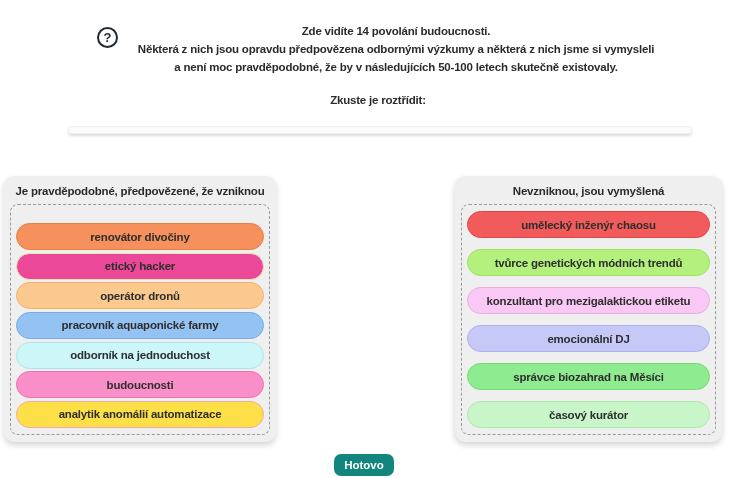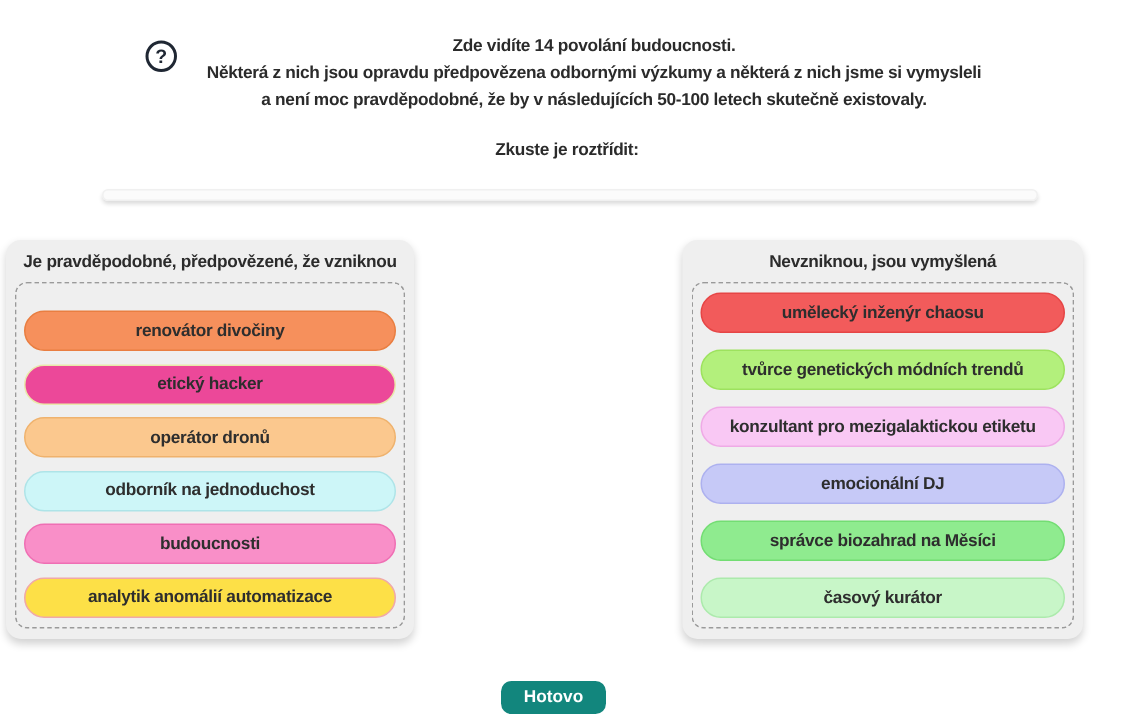--- a/index.html
+++ b/index.html
@@ -29,21 +29,21 @@
     text-align: center; font-size: 11.5px; font-weight: 700;
     letter-spacing: -0.2px; color: #2b2b2b;
   }
   .progress-track {
     position: absolute; left: 68px; top: 126px;
     width: 624px; height: 8px; border-radius: 5px;
     background: #fbfbfb;
     box-shadow: 0 2px 3px rgba(0,0,0,0.14), inset 0 0 0 1px #f0f0f0;
   }
   .panel {
-    position: absolute; top: 160px; height: 266px;
+    position: absolute; top: 176px; height: 266px;
     background: #efefef; border-radius: 10px;
     box-shadow: 0 3px 6px rgba(0,0,0,0.18);
   }
   .panel-left  { left: 4px;   width: 272px; }
   .panel-right { left: 455px; width: 267px; }
   .panel-title {
     margin-top: 9px; text-align: center;
     font-size: 11.5px; font-weight: 700;
     letter-spacing: -0.2px; color: #2b2b2b;
   }
@@ -55,21 +55,21 @@
   }
   .pill {
     height: 27px; border-radius: 14px;
     border: 1px solid transparent;
     display: flex; align-items: center; justify-content: center;
     font-size: 11.5px; font-weight: 700; letter-spacing: -0.2px;
     color: #2e2e2e; cursor: grab; user-select: none;
   }
   .done-button {
     position: absolute; left: 334px; top: 454px;
-    width: 70px; height: 22px; border: none; border-radius: 7px;
+    width: 60px; height: 22px; border: none; border-radius: 7px;
     background: #12867d; color: #ffffff;
     font-family: inherit; font-size: 11.5px; font-weight: 700;
     display: flex; align-items: center; justify-content: center;
     cursor: pointer;
   }
 </style>
 </head>
 <body>
 
 <div class="help-icon">?</div>
@@ -89,20 +89,23 @@
   <div class="dropzone">
 
   <div class="pill" style="background: rgb(246, 144, 92); border-color: rgb(233, 126, 65); margin-top: 12px;">
         <span>renovátor divočiny</span>
       </div>
       <div class="pill" style="background: #ec4899; border-color: rgb(233, 233, 170);">
         <span>etický hacker</span>
       </div>
       <div class="pill" style="background: rgb(251, 200, 142); border-color: rgb(239, 178, 109);">
         <span>operátor dronů</span>
+      </div>
+      <div class="pill" style="background: rgb(148, 194, 242); border-color: rgb(118, 171, 232);">
+        <span>pracovník aquaponické farmy</span>
       </div>
       <div class="pill" style="background: rgb(205, 246, 248); border-color: rgb(174, 228, 232);">
         <span>odborník na jednoduchost</span>
       </div>
       <div class="pill" style="background: rgb(249, 143, 200); border-color: rgb(239, 111, 180);">
         <span>budoucnosti</span>
       </div>
       <div class="pill" style="background: #fde047; border-color: rgb(240, 168, 168);">
         <span>analytik anomálií automatizace</span>
       </div>

